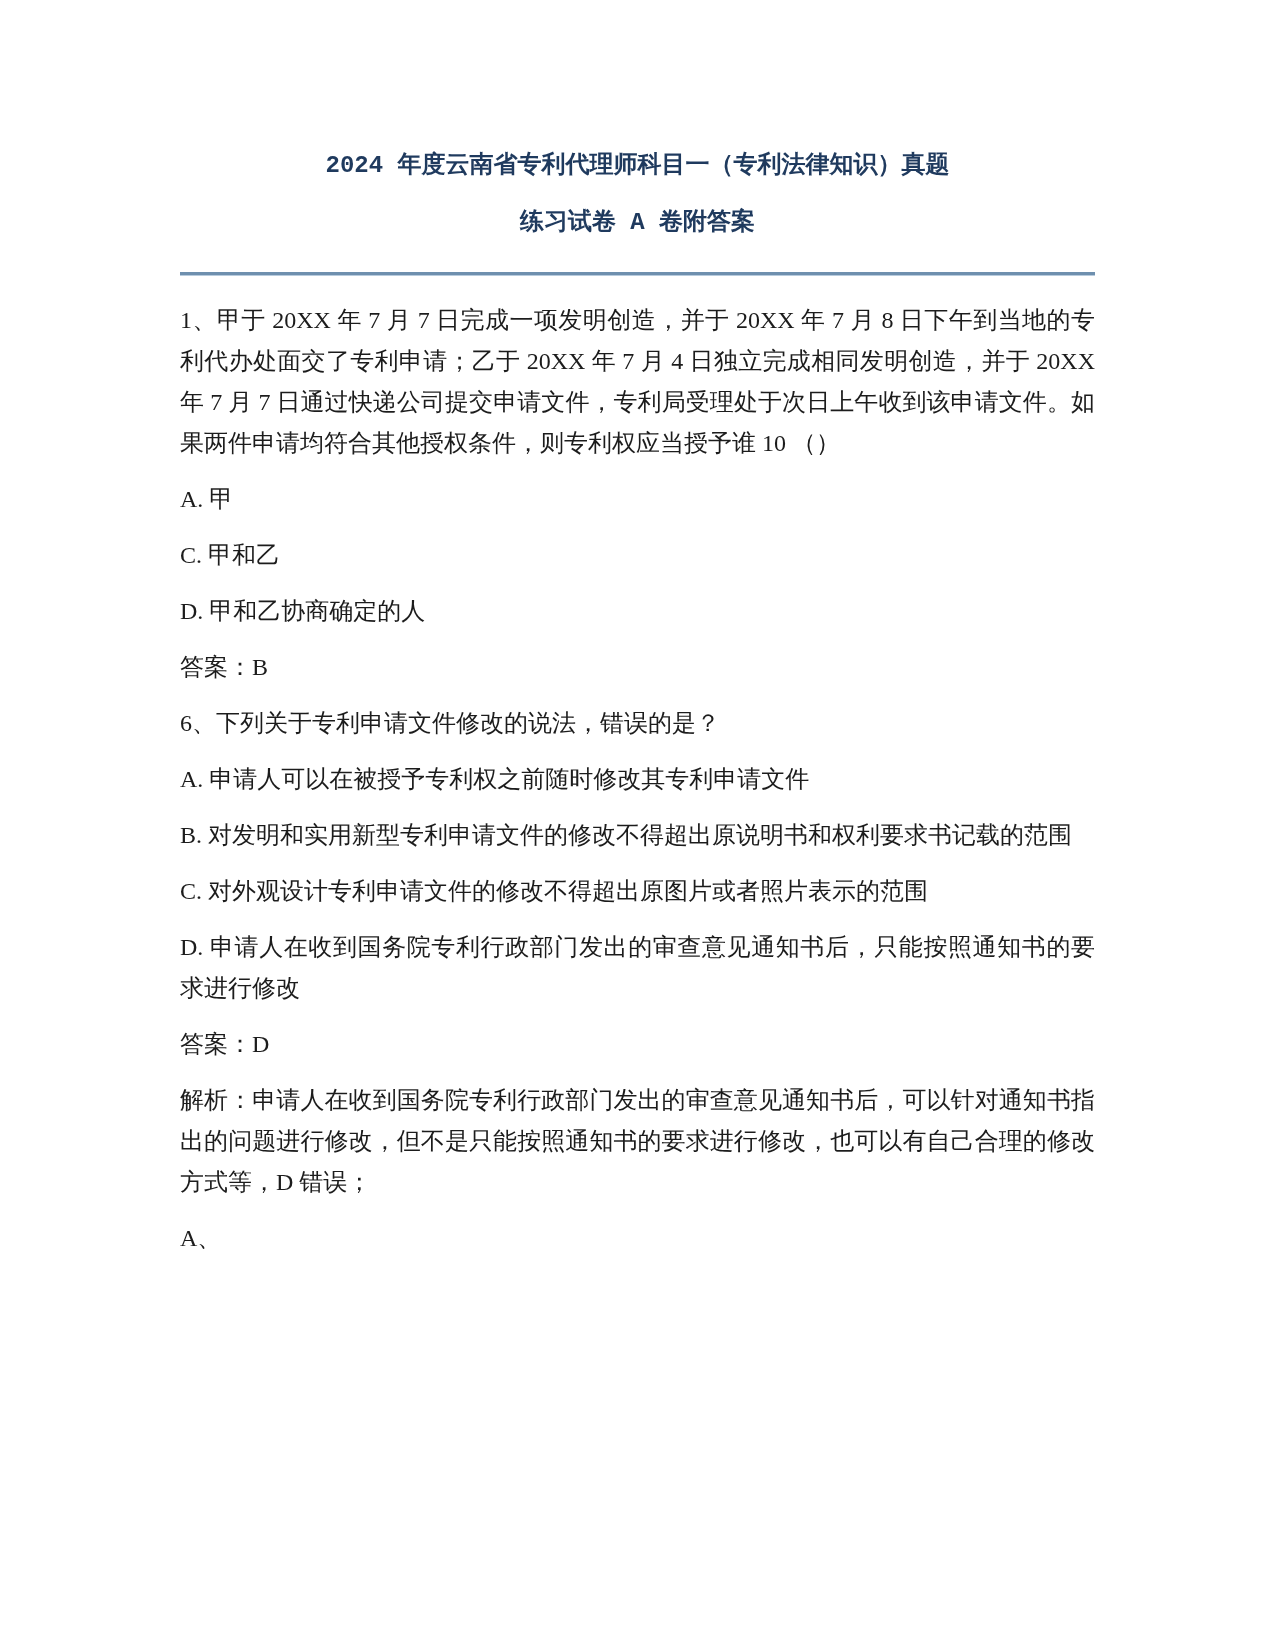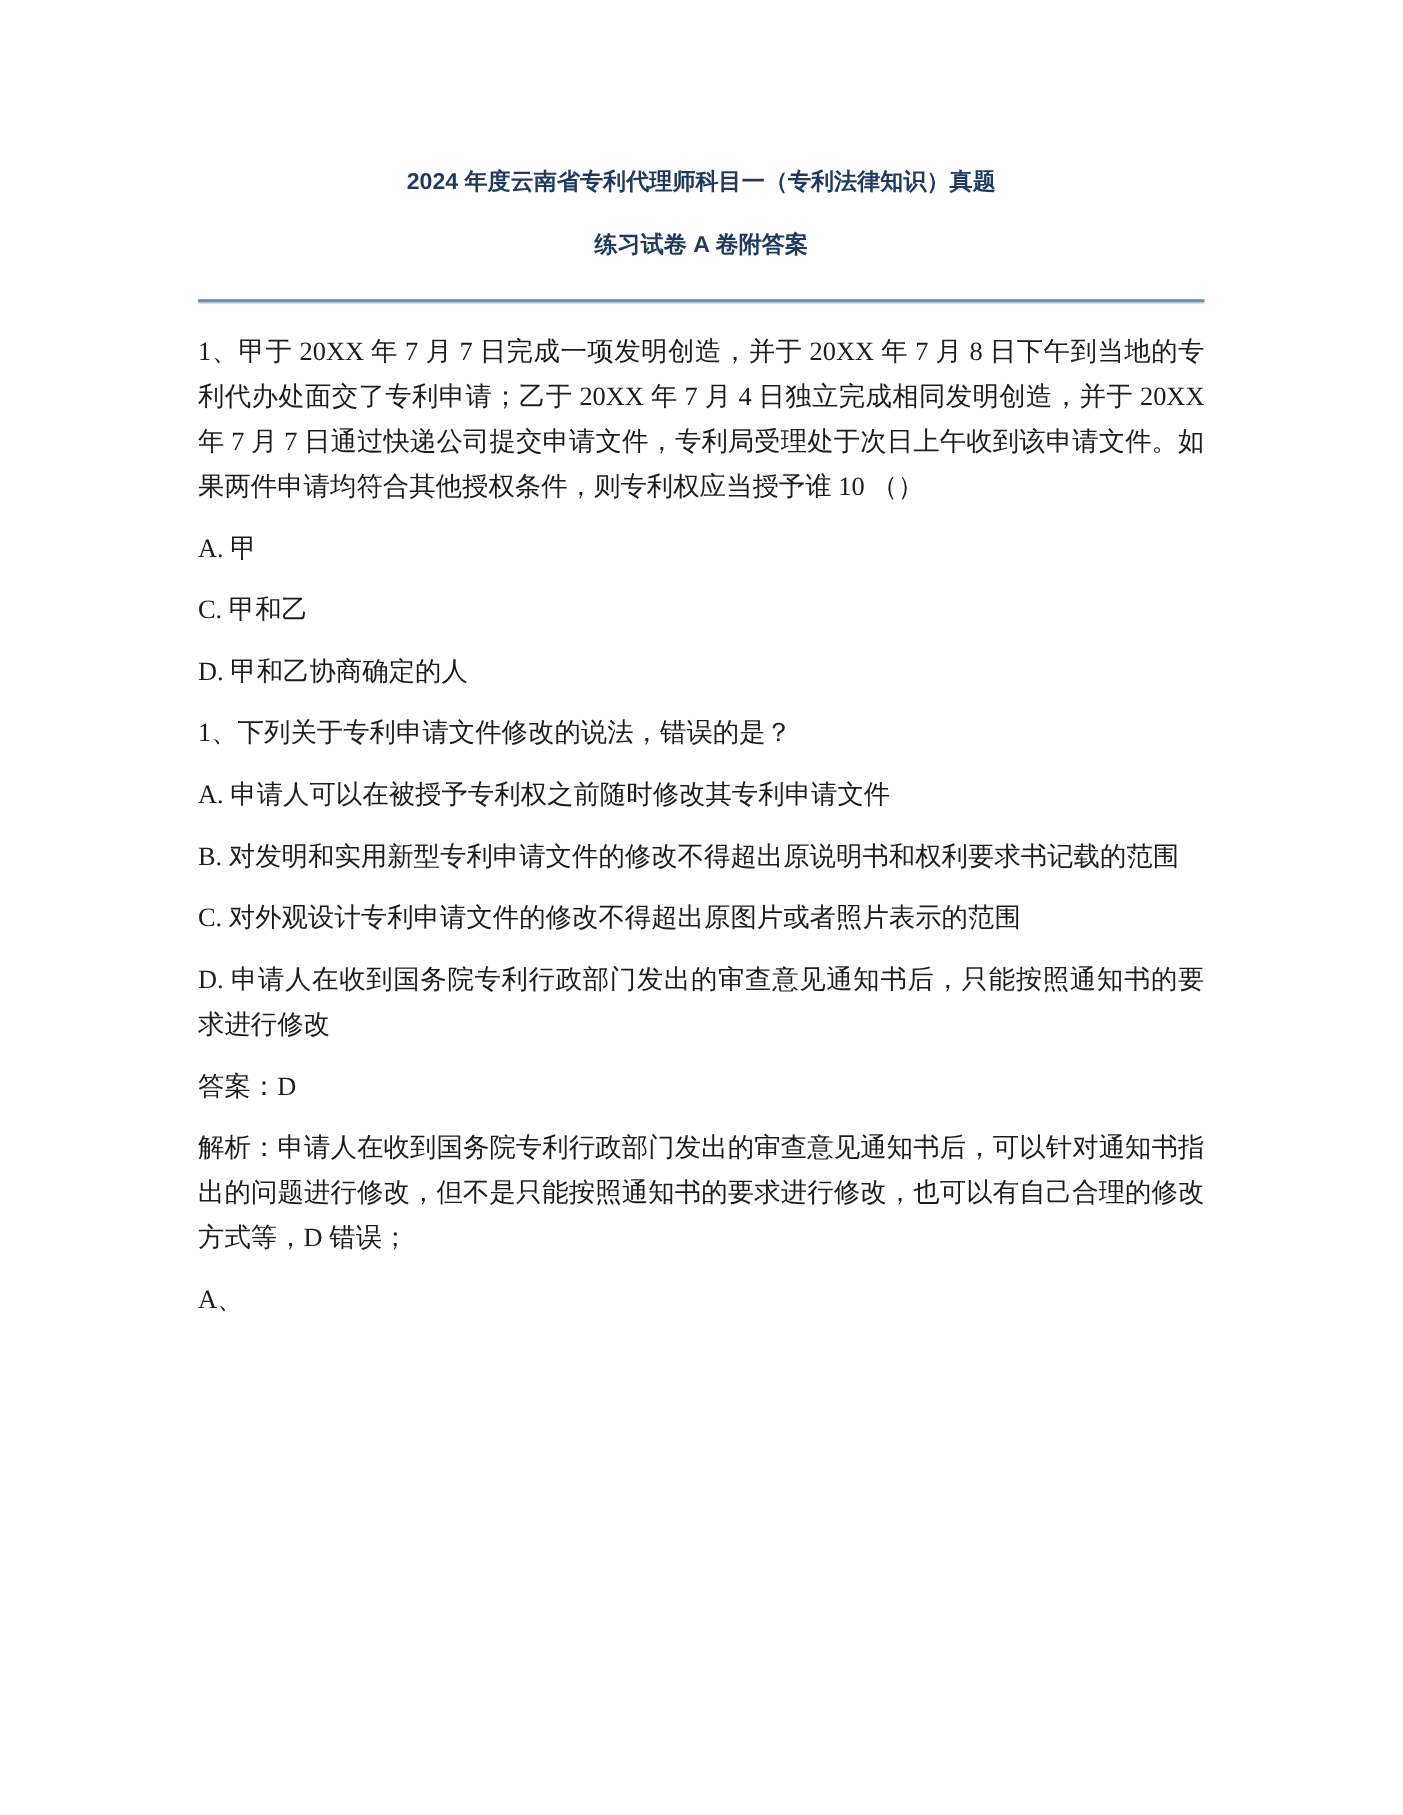--- a/index.html
+++ b/index.html
@@ -14,23 +14,23 @@
     margin: 0 auto;
     background: #ffffff;
     box-sizing: border-box;
     padding: 137px 180px 0 180px;
     font-family: "Liberation Serif", "DejaVu Serif", serif;
     font-size: 24px;
     color: var(--body-color, #1c1c1c);
     overflow: hidden;
   }
   .doc-title {
-    font-family: Liberation Sans, sans-serif;
+    font-family: Liberation Mono, monospace;
     font-weight: 700;
-    font-size: 21px;
+    font-size: 24px;
     line-height: 57px;
     text-align: center;
     color: var(--title-color, #1f3a5e);
     margin: 0 0 25px 0;
     padding-bottom: 21px;
     border-bottom: 3px solid var(--rule-color, #6e8fae);
     box-shadow: 0 1px 0 var(--rule-light, #b7cbdd);
   }
   .title-line {
     display: block;
@@ -55,24 +55,25 @@
     <span class="title-line">2024 年度云南省专利代理师科目一（专利法律知识）真题</span>
     <span class="title-line">练习试卷 A 卷附答案</span>
   </h1>
 
 
   <section>
     <p class="para">1、甲于 20XX 年 7 月 7 日完成一项发明创造，并于 20XX 年 7 月 8 日下午到当地的专利代办处面交了专利申请；乙于 20XX 年 7 月 4 日独立完成相同发明创造，并于 20XX 年 7 月 7 日通过快递公司提交申请文件，专利局受理处于次日上午收到该申请文件。如果两件申请均符合其他授权条件，则专利权应当授予谁 10 （）</p>
     <p class="para">A. 甲</p>
     <p class="para">C. 甲和乙</p>
     <p class="para">D. 甲和乙协商确定的人</p>
+    <p class="para">答案：B</p>
   </section>
 
   <section>
-    <p class="para">1、下列关于专利申请文件修改的说法，错误的是？</p>
+    <p class="para">6、下列关于专利申请文件修改的说法，错误的是？</p>
     <p class="para">A. 申请人可以在被授予专利权之前随时修改其专利申请文件</p>
     <p class="para">B. 对发明和实用新型专利申请文件的修改不得超出原说明书和权利要求书记载的范围</p>
     <p class="para">C. 对外观设计专利申请文件的修改不得超出原图片或者照片表示的范围</p>
     <p class="para">D. 申请人在收到国务院专利行政部门发出的审查意见通知书后，只能按照通知书的要求进行修改</p>
     <p class="para">答案：D</p>
     <p class="para">解析：申请人在收到国务院专利行政部门发出的审查意见通知书后，可以针对通知书指出的问题进行修改，但不是只能按照通知书的要求进行修改，也可以有自己合理的修改方式等，D 错误；</p>
     <p class="para">A、</p>
   </section>
 
 </div>

